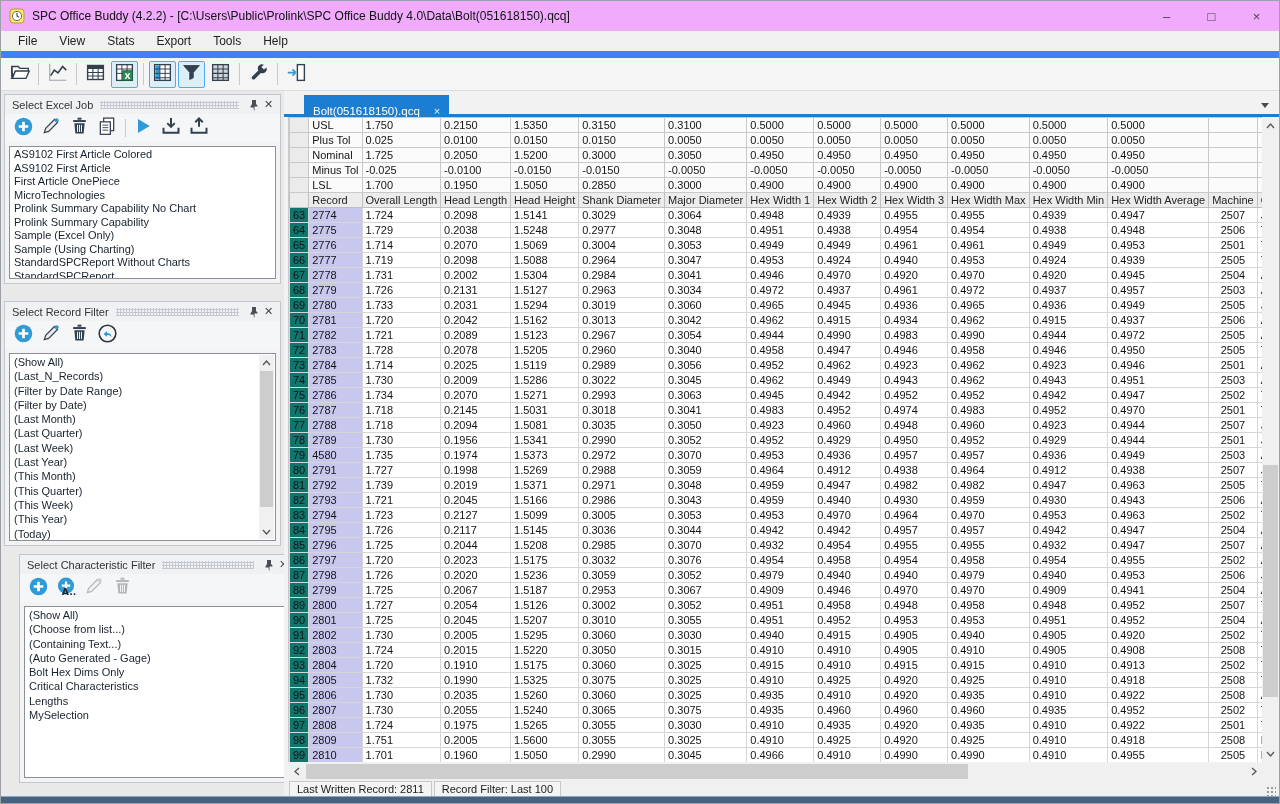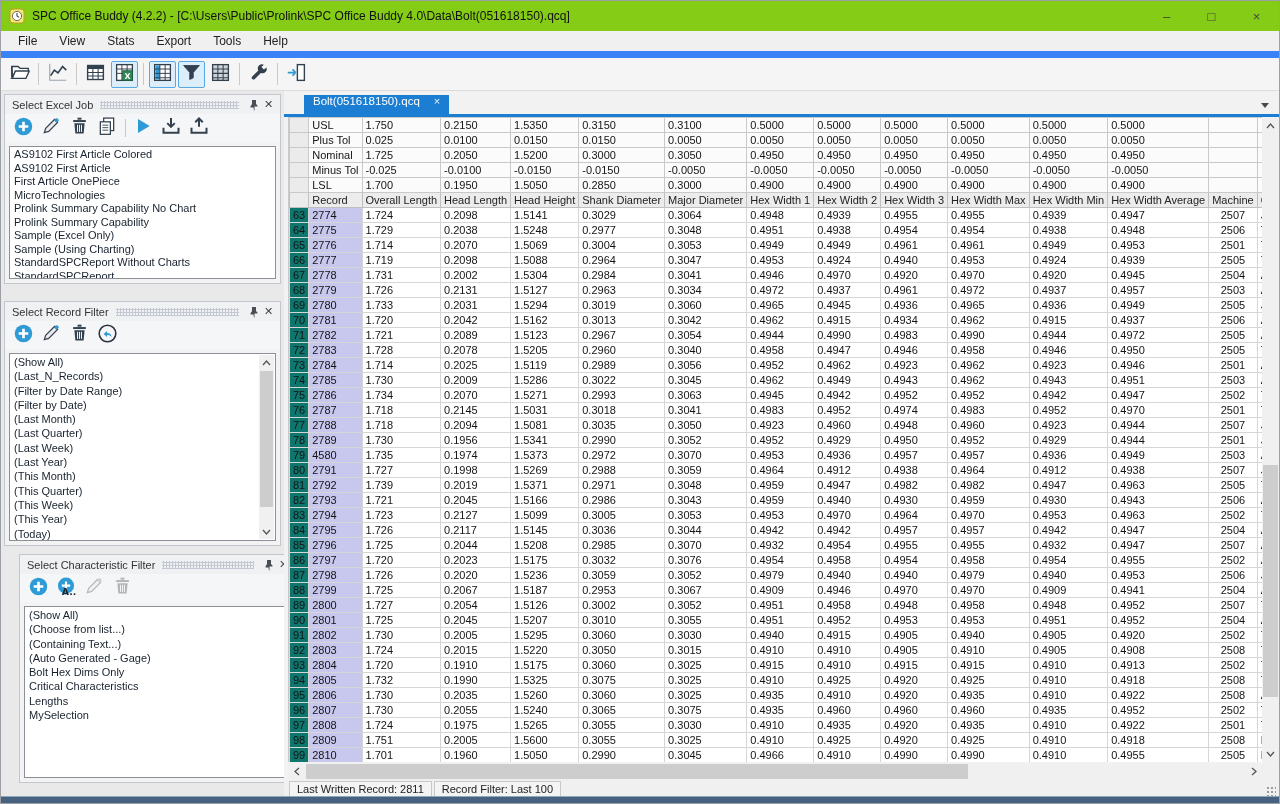--- a/index.html
+++ b/index.html
@@ -2,21 +2,21 @@
 <html><head>
 <meta charset="utf-8">
 <style>
   * { margin:0; padding:0; box-sizing:border-box; }
   html,body { width:1280px; height:804px; overflow:hidden; background:#fff;
     font-family:"Liberation Sans","DejaVu Sans",sans-serif; }
   .window { position:relative; width:1280px; height:804px; background:#fff;
     border:1px solid #9aa0a6; overflow:hidden; }
 
   
-  .titlebar { position:absolute; top:0; left:0; right:0; height:30px; background:#84cc16;
+  .titlebar { position:absolute; top:0; left:0; right:0; height:30px; background:#f0abfc;
     display:flex; align-items:center; padding-left:8px; }
   .app-icon { width:16px; height:16px; margin-right:7px; }
   .title-text { font-size:12px; color:#111; }
   .win-controls { position:absolute; right:0; top:0; height:30px; display:flex; }
   .win-btn { width:45px; height:30px; display:flex; align-items:center; justify-content:center;
     font-size:13px; color:#444; }
 
   
   .menubar { position:absolute; top:30px; left:0; right:0; height:27px; background:#f0f0f0;
     display:flex; align-items:center; padding-left:6px; border-bottom:7px solid #3b82f6; }
@@ -60,21 +60,21 @@
     align-items:center; justify-content:center; background:#f0f0f0; }
   .mini-sb .up { top:0; } .mini-sb .dn { bottom:0; }
   .mini-sb .thumb { position:absolute; left:1px; right:1px; top:16px; height:74%;
     background:#cdcdcd; }
 
   
   .main { position:absolute; top:90px; left:283px; right:0; bottom:7px; background:#f2f2f2; }
   .tabstrip { position:absolute; top:3px; left:0; right:0; height:23px;
     border-bottom:3px solid #1b7ed3; }
   .tab { position:absolute; left:20px; top:1px; height:32px; background:#1b7ed3; color:#fff;
-    display:flex; padding:0 9px; font-size:11.5px; }
+    display:flex; align-items:center; padding:0 9px; font-size:11.5px; }
   .tab-close { margin-left:14px; font-size:11px; color:#eaf3fc; }
   .tab-caret { position:absolute; right:10px; top:9px; width:0; height:0;
     border-left:4px solid transparent; border-right:4px solid transparent;
     border-top:5px solid #4a4a4a; }
 
   
   .grid-viewport { position:absolute; top:26px; left:4px; width:976px; height:645px;
     overflow:hidden; background:#fff; border-left:1px solid #c9c9c9; }
   table.grid { border-collapse:collapse; table-layout:fixed; }
   table.grid td { font-size:11px; height:15px; line-height:13px; padding:0 3px;

